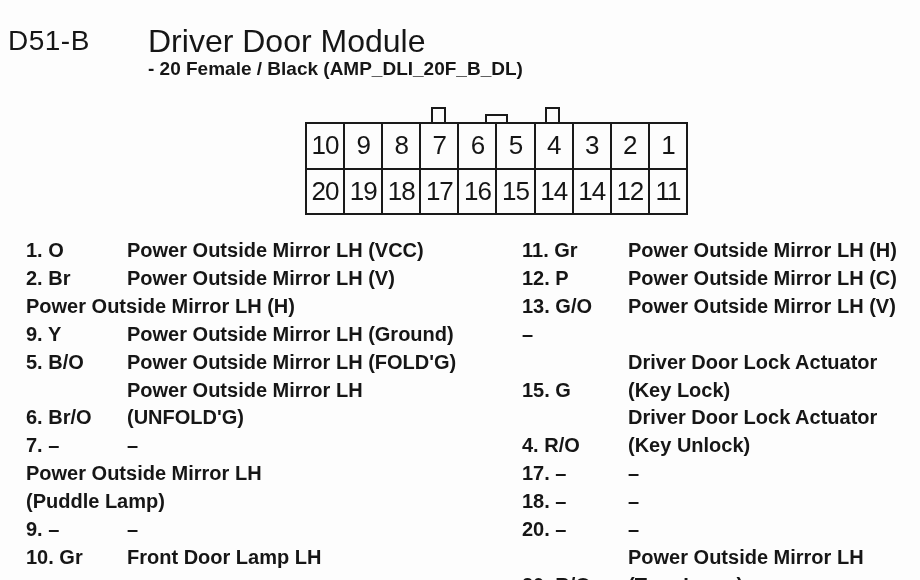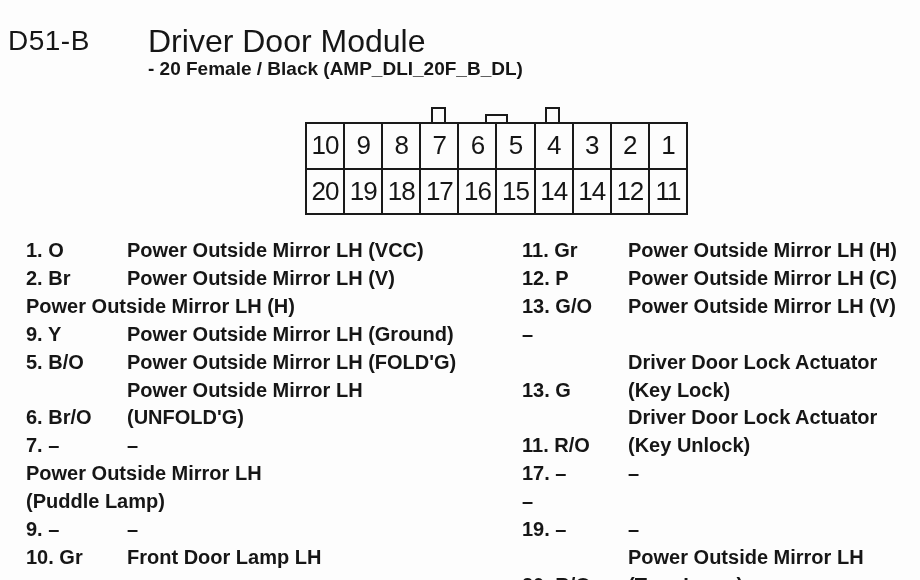--- a/index.html
+++ b/index.html
@@ -177,38 +177,39 @@
       <span class="pin-desc">Power Outside Mirror LH (C)</span>
     </div>
     <div class="pin-row">
       <span class="pin-label">13. G/O</span>
       <span class="pin-desc">Power Outside Mirror LH (V)</span>
     </div>
     <div class="pin-row">
       <span class="pin-desc">–</span>
     </div>
     <div class="pin-row">
-      <span class="pin-label">13. G</span>
+      <span class="pin-label">15. G</span>
       <span class="pin-desc">Driver Door Lock Actuator
 (Key Lock)</span>
     </div>
     <div class="pin-row">
-      <span class="pin-label">11. R/O</span>
+      <span class="pin-label">4. R/O</span>
       <span class="pin-desc">Driver Door Lock Actuator
 (Key Unlock)</span>
     </div>
     <div class="pin-row">
       <span class="pin-label">17. –</span>
       <span class="pin-desc">–</span>
     </div>
     <div class="pin-row">
-      <span class="pin-desc">–</span>
-    </div>
-    <div class="pin-row">
-      <span class="pin-label">19. –</span>
+      <span class="pin-label">18. –</span>
+      <span class="pin-desc">–</span>
+    </div>
+    <div class="pin-row">
+      <span class="pin-label">20. –</span>
       <span class="pin-desc">–</span>
     </div>
     <div class="pin-row">
       <span class="pin-label">20. R/O</span>
       <span class="pin-desc">Power Outside Mirror LH
 (Turn Lamp)</span>
     </div>
   </div>
 
 </div>

